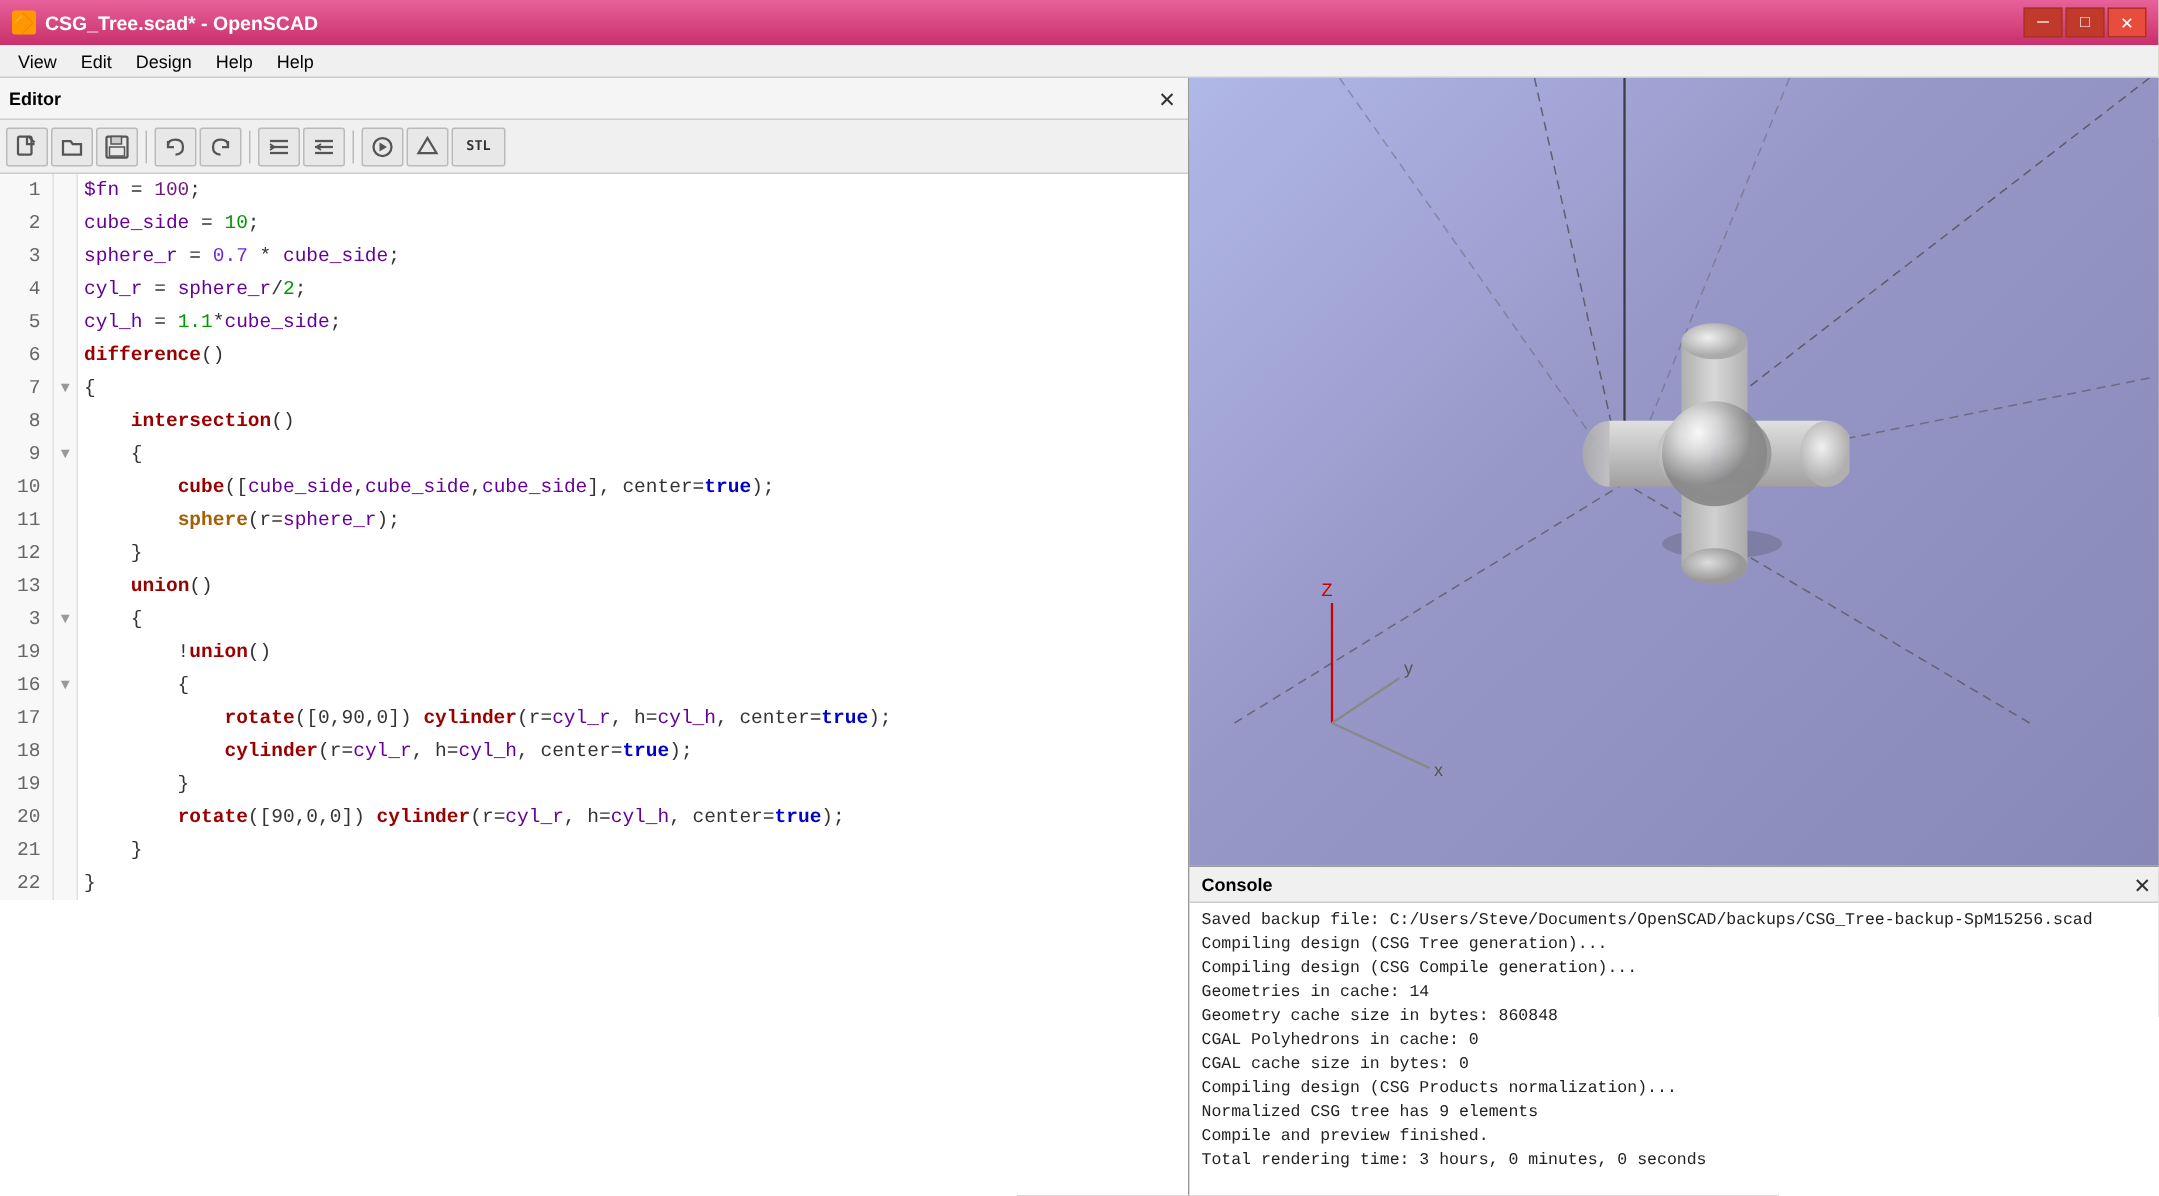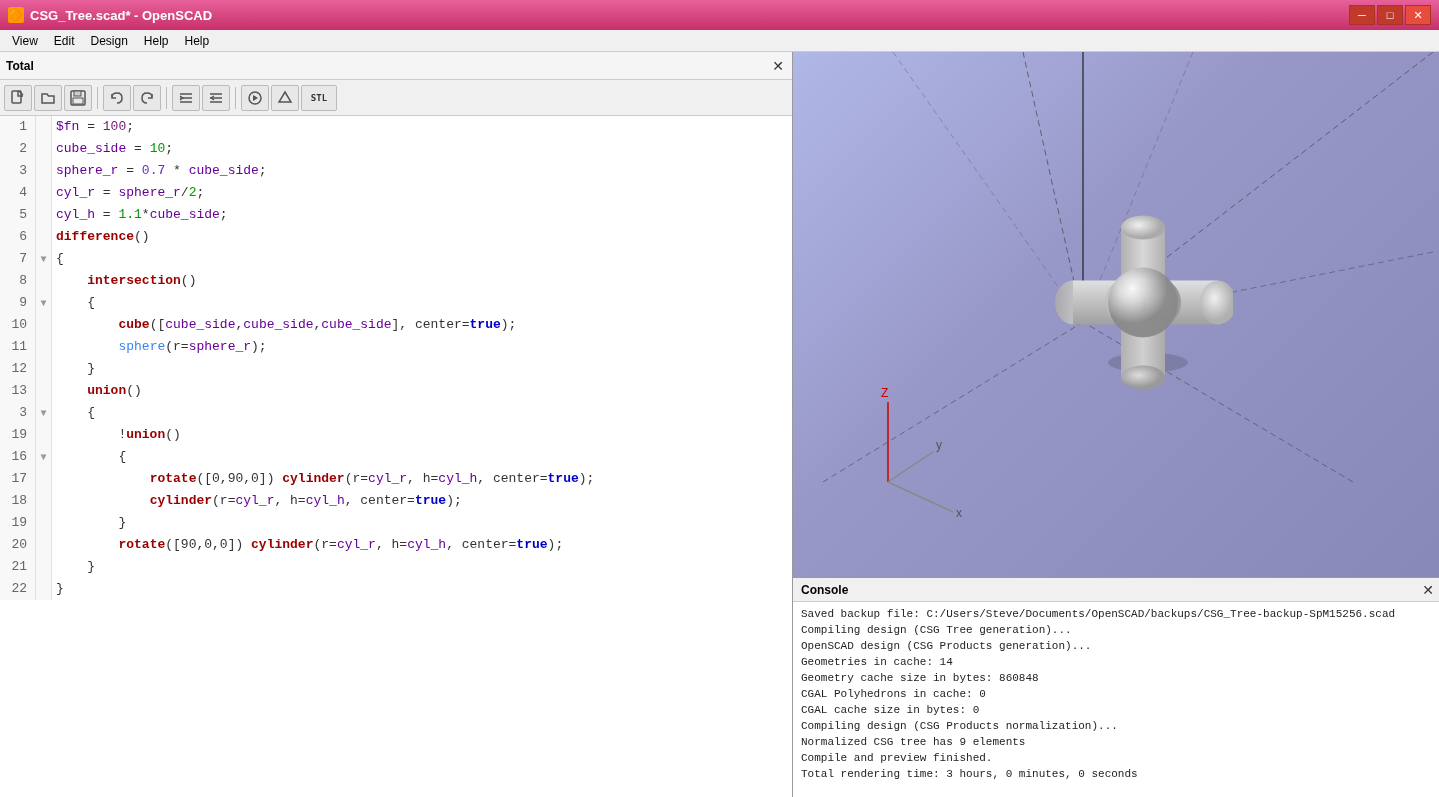--- a/index.html
+++ b/index.html
@@ -225,21 +225,21 @@
   <span class="menu-item">Edit</span>
   <span class="menu-item">Design</span>
   <span class="menu-item">Help</span>
   <span class="menu-item">Help</span>
 </div>
 
 <div id="main">
 
   <div id="editor-panel">
     <div id="editor-header">
-      <span id="editor-title">Total</span>
+      <span id="editor-title">Editor</span>
       <button id="editor-close">✕</button>
     </div>
     <div id="editor-toolbar">
 
       <button class="toolbar-btn" title="New">
         <svg width="16" height="16" viewBox="0 0 16 16" fill="none">
             <rect x="2" y="1" width="9" height="12" rx="1" stroke="#555" stroke-width="1.5"></rect>
             <polyline points="8,1 8,6 13,6" stroke="#555" stroke-width="1.5" fill="none"></polyline>
             <polyline points="8,1 13,6 13,13 2,13 2,1" stroke="none"></polyline>
             <line x1="9" y1="1" x2="13" y2="5" stroke="#555" stroke-width="1.5"></line>
@@ -358,21 +358,21 @@
             <div class="code-content"><span style="color: rgb(51, 51, 51);">    {</span></div>
           </div>
           <div class="code-line">
             <div class="line-num">10</div>
             <div class="fold-marker"></div>
             <div class="code-content"><span style="color: rgb(51, 51, 51);">        </span><span style="color: rgb(153, 0, 0); font-weight: bold;">cube</span><span style="color: rgb(51, 51, 51);">([</span><span style="color: rgb(102, 0, 153);">cube_side</span><span style="color: rgb(51, 51, 51);">,</span><span style="color: rgb(102, 0, 153);">cube_side</span><span style="color: rgb(51, 51, 51);">,</span><span style="color: rgb(102, 0, 153);">cube_side</span><span style="color: rgb(51, 51, 51);">], center=</span><span style="color: rgb(0, 0, 204); font-weight: bold;">true</span><span style="color: rgb(51, 51, 51);">);</span></div>
           </div>
           <div class="code-line">
             <div class="line-num">11</div>
             <div class="fold-marker"></div>
-            <div class="code-content"><span style="color: rgb(51, 51, 51);">        </span><span style="color: #3b82f6; font-weight: normal;">sphere</span><span style="color: rgb(51, 51, 51);">(r=</span><span style="color: rgb(102, 0, 153);">sphere_r</span><span style="color: rgb(51, 51, 51);">);</span></div>
+            <div class="code-content"><span style="color: rgb(51, 51, 51);">        </span><span style="color: #a16207; font-weight: bold;">sphere</span><span style="color: rgb(51, 51, 51);">(r=</span><span style="color: rgb(102, 0, 153);">sphere_r</span><span style="color: rgb(51, 51, 51);">);</span></div>
           </div>
           <div class="code-line">
             <div class="line-num">12</div>
             <div class="fold-marker"></div>
             <div class="code-content"><span style="color: rgb(51, 51, 51);">    }</span></div>
           </div>
           <div class="code-line">
             <div class="line-num">13</div>
             <div class="fold-marker"></div>
             <div class="code-content"><span style="color: rgb(51, 51, 51);">    </span><span style="color: rgb(153, 0, 0); font-weight: bold;">union</span><span style="color: rgb(51, 51, 51);">()</span></div>
@@ -666,21 +666,21 @@
     </div>
 
     <div id="console-panel">
       <div id="console-header">
         <span>Console</span>
         <button id="console-close">✕</button>
       </div>
       <div id="console-content">
           <div>Saved backup file: C:/Users/Steve/Documents/OpenSCAD/backups/CSG_Tree-backup-SpM15256.scad</div>
           <div>Compiling design (CSG Tree generation)...</div>
-          <div>OpenSCAD design (CSG Products generation)...</div>
+          <div>Compiling design (CSG Compile generation)...</div>
           <div>Geometries in cache: 14</div>
           <div>Geometry cache size in bytes: 860848</div>
           <div>CGAL Polyhedrons in cache: 0</div>
           <div>CGAL cache size in bytes: 0</div>
           <div>Compiling design (CSG Products normalization)...</div>
           <div>Normalized CSG tree has 9 elements</div>
           <div>Compile and preview finished.</div>
           <div>Total rendering time: 3 hours, 0 minutes, 0 seconds</div>
         </div>
     </div>

